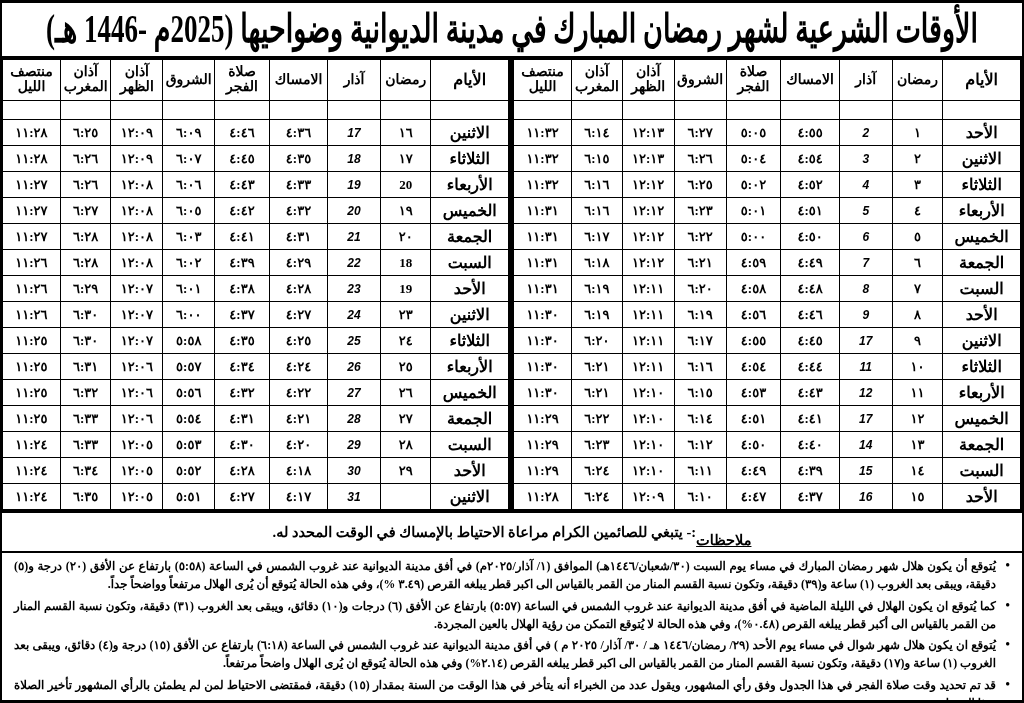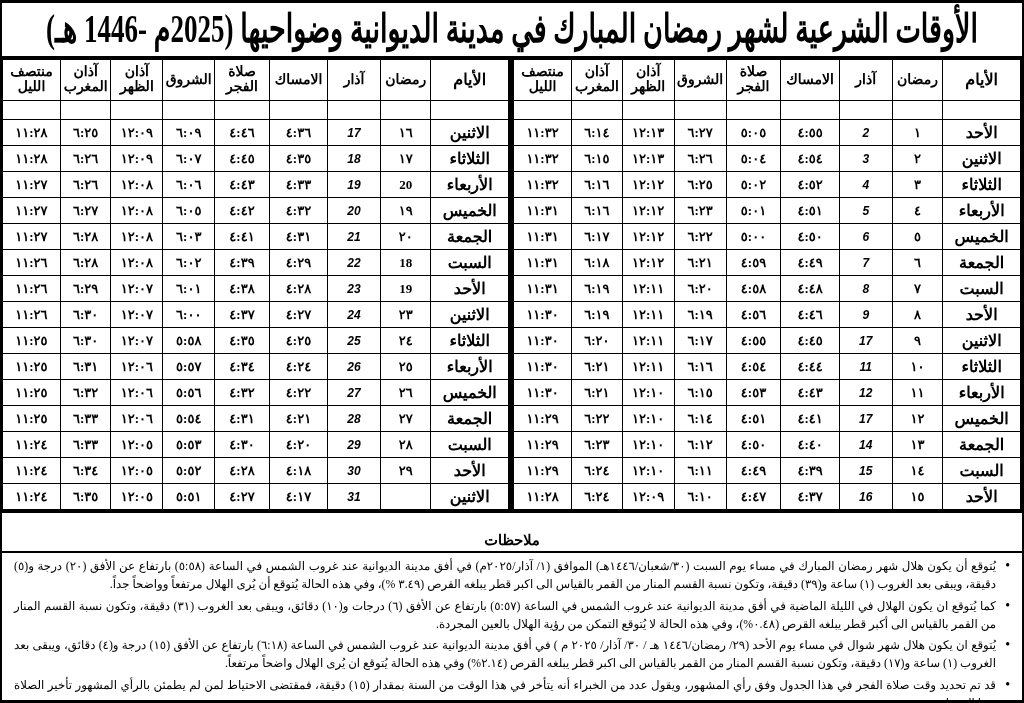--- a/index.html
+++ b/index.html
@@ -125,35 +125,36 @@
     box-sizing: border-box;
     border-bottom: 2px solid #000;
     height: 40px;
     display: flex;
     align-items: center;
     justify-content: center;
     font-size: 14.5px;
     font-weight: bold;
   }
   .notes-header .label {
+    text-decoration: underline;
     font-weight: bold;
     margin-top: 16px;
   }
   .notes-body {
     padding: 4px 8px 2px 8px;
   }
   ul.note-list {
     margin: 0;
     padding: 0 18px 0 4px;
     list-style: none;
   }
   ul.note-list li {
     position: relative;
     font-size: 11.8px;
-    font-weight: normal;
+    font-weight: bold;
     line-height: 1.55;
     margin-bottom: 3px;
     text-align: justify;
     text-align-last: right;
   }
   ul.note-list li::before {
     content: "\25CF";
     position: absolute;
     right: -14px;
     top: 0px;
@@ -607,20 +608,21 @@
               <td>١١:٢٤</td>
             </tr>
           </tbody>
       </table>
     </div>
   </div>
 
   <div class="notes">
     <div class="notes-header">
       <span class="label">ملاحظات</span>
+        <span>:- يتبغي للصائمين الكرام مراعاة الاحتياط بالإمساك في الوقت المحدد له.</span>
     </div>
     <div class="notes-body">
       <ul class="note-list">
           <li>يُتوقع أن يكون هلال شهر رمضان المبارك في مساء يوم السبت (٣٠/شعبان/١٤٤٦هـ) الموافق (١/ آذار/٢٠٢٥م) في أفق مدينة الديوانية عند غروب الشمس في الساعة (٥:٥٨) بارتفاع عن الأفق (٢٠) درجة و(٥) دقيقة، ويبقى بعد الغروب (١) ساعة و(٣٩) دقيقة، وتكون نسبة القسم المنار من القمر بالقياس الى اكبر قطر يبلغه القرص (٣.٤٩ %)، وفي هذه الحالة يُتوقع أن يُرى الهلال مرتفعاً وواضحاً جداً.</li>
           <li>كما يُتوقع ان يكون الهلال في الليلة الماضية في أفق مدينة الديوانية عند غروب الشمس في الساعة (٥:٥٧) بارتفاع عن الأفق (٦) درجات و(١٠) دقائق، ويبقى بعد الغروب (٣١) دقيقة، وتكون نسبة القسم المنار من القمر بالقياس الى أكبر قطر يبلغه القرص (٠.٤٨%)، وفي هذه الحالة لا يُتوقع التمكن من رؤية الهلال بالعين المجردة.</li>
           <li>يُتوقع ان يكون هلال شهر شوال في مساء يوم الأحد (٢٩/ رمضان/١٤٤٦ هـ / ٣٠/ آذار/ ٢٠٢٥ م ) في أفق مدينة الديوانية عند غروب الشمس في الساعة (٦:١٨) بارتفاع عن الأفق (١٥) درجة و(٤) دقائق، ويبقى بعد الغروب (١) ساعة و(١٧) دقيقة، وتكون نسبة القسم المنار من القمر بالقياس الى اكبر قطر يبلغه القرص (٢.١٤%) وفي هذه الحالة يُتوقع ان يُرى الهلال واضحاً مرتفعاً.</li>
           <li>قد تم تحديد وقت صلاة الفجر في هذا الجدول وفق رأي المشهور، ويقول عدد من الخبراء أنه يتأخر في هذا الوقت من السنة بمقدار (١٥) دقيقة، فمقتضى الاحتياط لمن لم يطمئن بالرأي المشهور تأخير الصلاة بهذا المقدار.</li>
         </ul>
     </div>
   </div>

